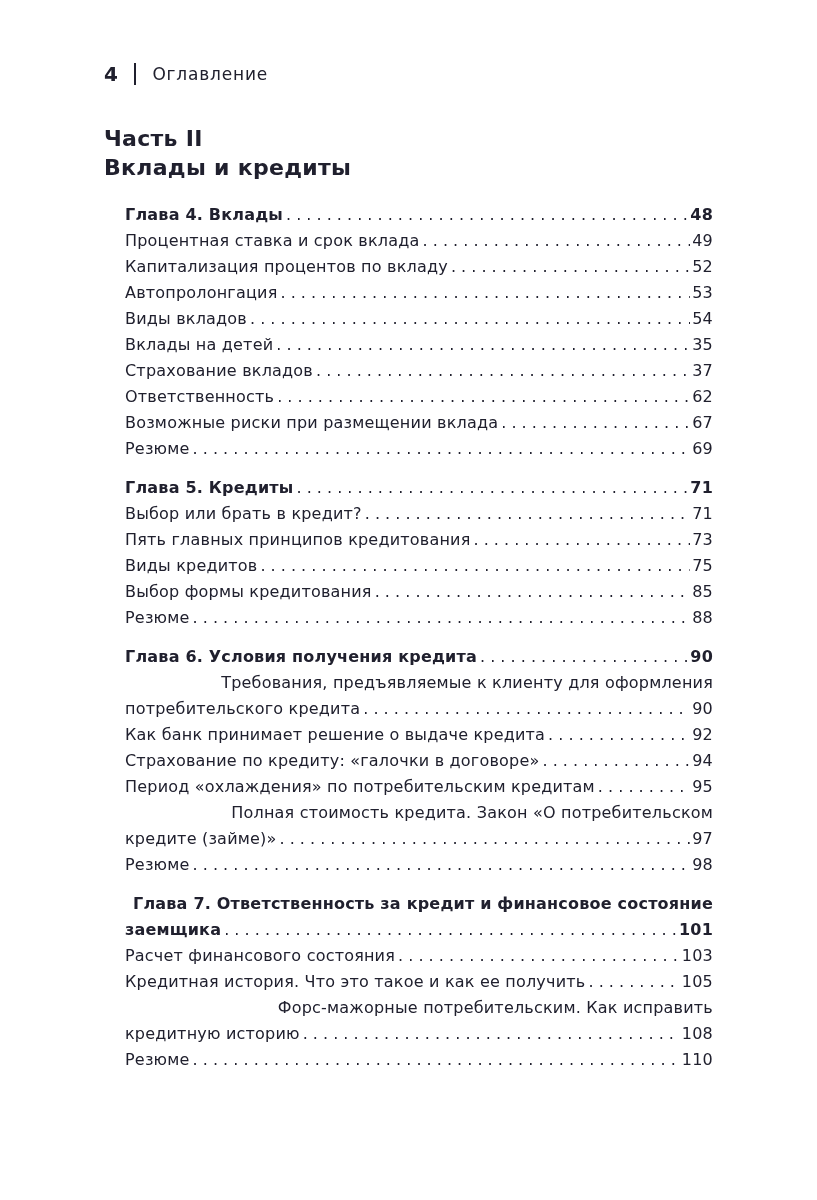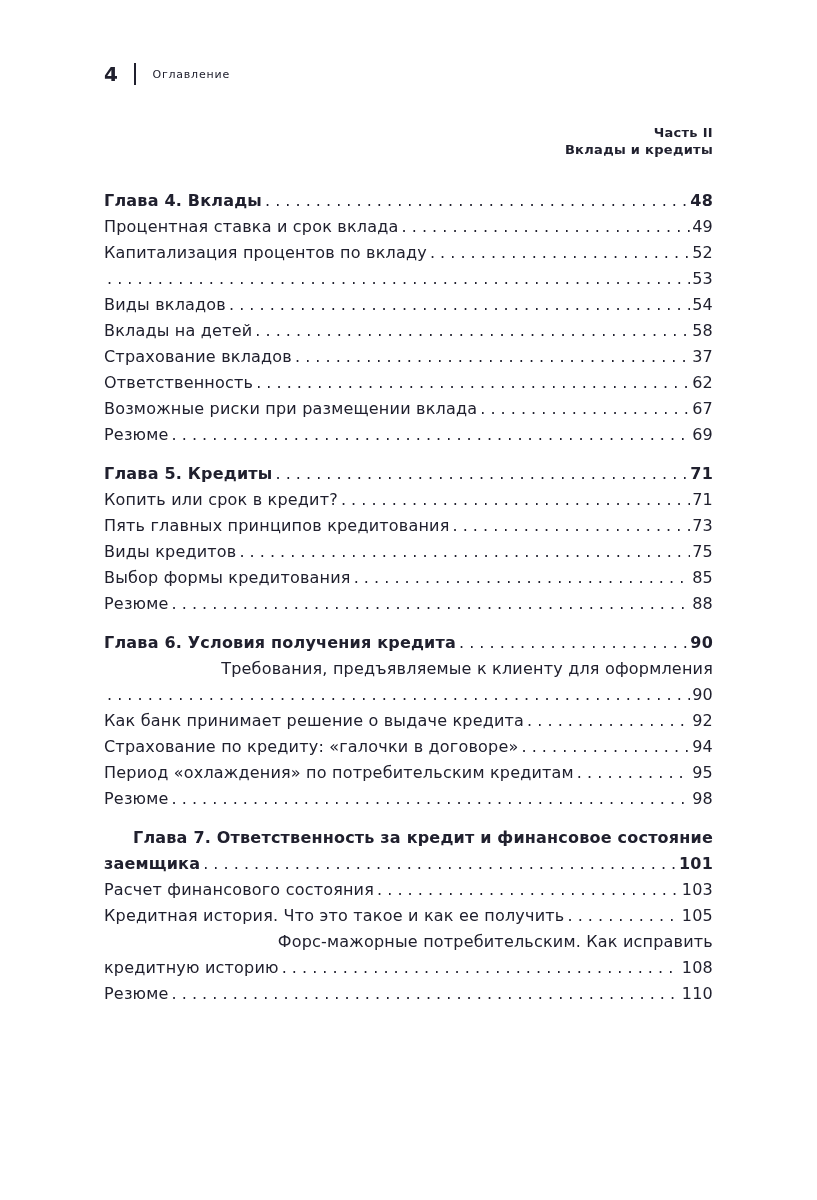--- a/index.html
+++ b/index.html
@@ -31,30 +31,30 @@
     font-size: 20px;
     font-weight: bold;
     letter-spacing: 0.5px;
   }
   .running-header .rule {
     width: 2px;
     height: 22px;
     background: #20202e;
   }
   .running-header .running-title {
-    font-size: 11px;
+    font-size: 17px;
     letter-spacing: 0.8px;
   }
   
   .part-title {
-    text-align: right;
+    text-align: left;
     font-weight: bold;
-    font-size: 13px;
+    font-size: 22px;
     line-height: 1.32;
-    margin-bottom: 30px;
+    margin-bottom: 20px;
     letter-spacing: 0.3px;
   }
   
   .toc {
     font-size: 16px;
     line-height: 26px;
     letter-spacing: 0.2px;
   }
   .toc-section {
     margin-bottom: 13px;
@@ -66,20 +66,21 @@
     white-space: nowrap;
     text-align: right;
   }
   .toc-row {
     display: flex;
     align-items: baseline;
   }
   .toc-text {
     white-space: nowrap;
     flex: 0 0 auto;
+    margin-left: 21px;
   }
   .leader {
     flex: 1 1 auto;
     overflow: hidden;
     white-space: nowrap;
     margin: 0 2px 0 3px;
     min-width: 10px;
   }
   .leader::after {
     content: ". . . . . . . . . . . . . . . . . . . . . . . . . . . . . . . . . . . . . . . . . . . . . . . . . . . . . . . . . . . . . . . . . . . . . . . . . . . . . . . . . . . . . . . . . . . . . . . .";
@@ -129,36 +130,37 @@
         </div>
         <div class="toc-entry">
           <div class="toc-row">
             <span class="toc-text">Капитализация процентов по вкладу</span>
             <span class="leader"></span>
             <span class="toc-page">52</span>
           </div>
         </div>
         <div class="toc-entry">
           <div class="toc-row">
+            <span class="toc-text">Автопролонгация</span>
             <span class="leader"></span>
             <span class="toc-page">53</span>
           </div>
         </div>
         <div class="toc-entry">
           <div class="toc-row">
             <span class="toc-text">Виды вкладов</span>
             <span class="leader"></span>
             <span class="toc-page">54</span>
           </div>
         </div>
         <div class="toc-entry">
           <div class="toc-row">
             <span class="toc-text">Вклады на детей</span>
             <span class="leader"></span>
-            <span class="toc-page">58</span>
+            <span class="toc-page">35</span>
           </div>
         </div>
         <div class="toc-entry">
           <div class="toc-row">
             <span class="toc-text">Страхование вкладов</span>
             <span class="leader"></span>
             <span class="toc-page">37</span>
           </div>
         </div>
         <div class="toc-entry">
@@ -186,21 +188,21 @@
       <div class="toc-section">
         <div class="toc-entry bold">
           <div class="toc-row">
             <span class="toc-text">Глава 5. Кредиты</span>
             <span class="leader"></span>
             <span class="toc-page">71</span>
           </div>
         </div>
         <div class="toc-entry">
           <div class="toc-row">
-            <span class="toc-text">Копить или срок в кредит?</span>
+            <span class="toc-text">Выбор или брать в кредит?</span>
             <span class="leader"></span>
             <span class="toc-page">71</span>
           </div>
         </div>
         <div class="toc-entry">
           <div class="toc-row">
             <span class="toc-text">Пять главных принципов кредитования</span>
             <span class="leader"></span>
             <span class="toc-page">73</span>
           </div>
@@ -231,20 +233,21 @@
         <div class="toc-entry bold">
           <div class="toc-row">
             <span class="toc-text">Глава 6. Условия получения кредита</span>
             <span class="leader"></span>
             <span class="toc-page">90</span>
           </div>
         </div>
         <div class="toc-entry">
           <div class="toc-preline">Требования, предъявляемые к клиенту для оформления</div>
           <div class="toc-row">
+            <span class="toc-text">потребительского кредита</span>
             <span class="leader"></span>
             <span class="toc-page">90</span>
           </div>
         </div>
         <div class="toc-entry">
           <div class="toc-row">
             <span class="toc-text">Как банк принимает решение о выдаче кредита</span>
             <span class="leader"></span>
             <span class="toc-page">92</span>
           </div>
@@ -254,20 +257,28 @@
             <span class="toc-text">Страхование по кредиту: «галочки в договоре»</span>
             <span class="leader"></span>
             <span class="toc-page">94</span>
           </div>
         </div>
         <div class="toc-entry">
           <div class="toc-row">
             <span class="toc-text">Период «охлаждения» по потребительским кредитам</span>
             <span class="leader"></span>
             <span class="toc-page">95</span>
+          </div>
+        </div>
+        <div class="toc-entry">
+          <div class="toc-preline">Полная стоимость кредита. Закон «О потребительском</div>
+          <div class="toc-row">
+            <span class="toc-text">кредите (займе)»</span>
+            <span class="leader"></span>
+            <span class="toc-page">97</span>
           </div>
         </div>
         <div class="toc-entry">
           <div class="toc-row">
             <span class="toc-text">Резюме</span>
             <span class="leader"></span>
             <span class="toc-page">98</span>
           </div>
         </div>
       </div>

